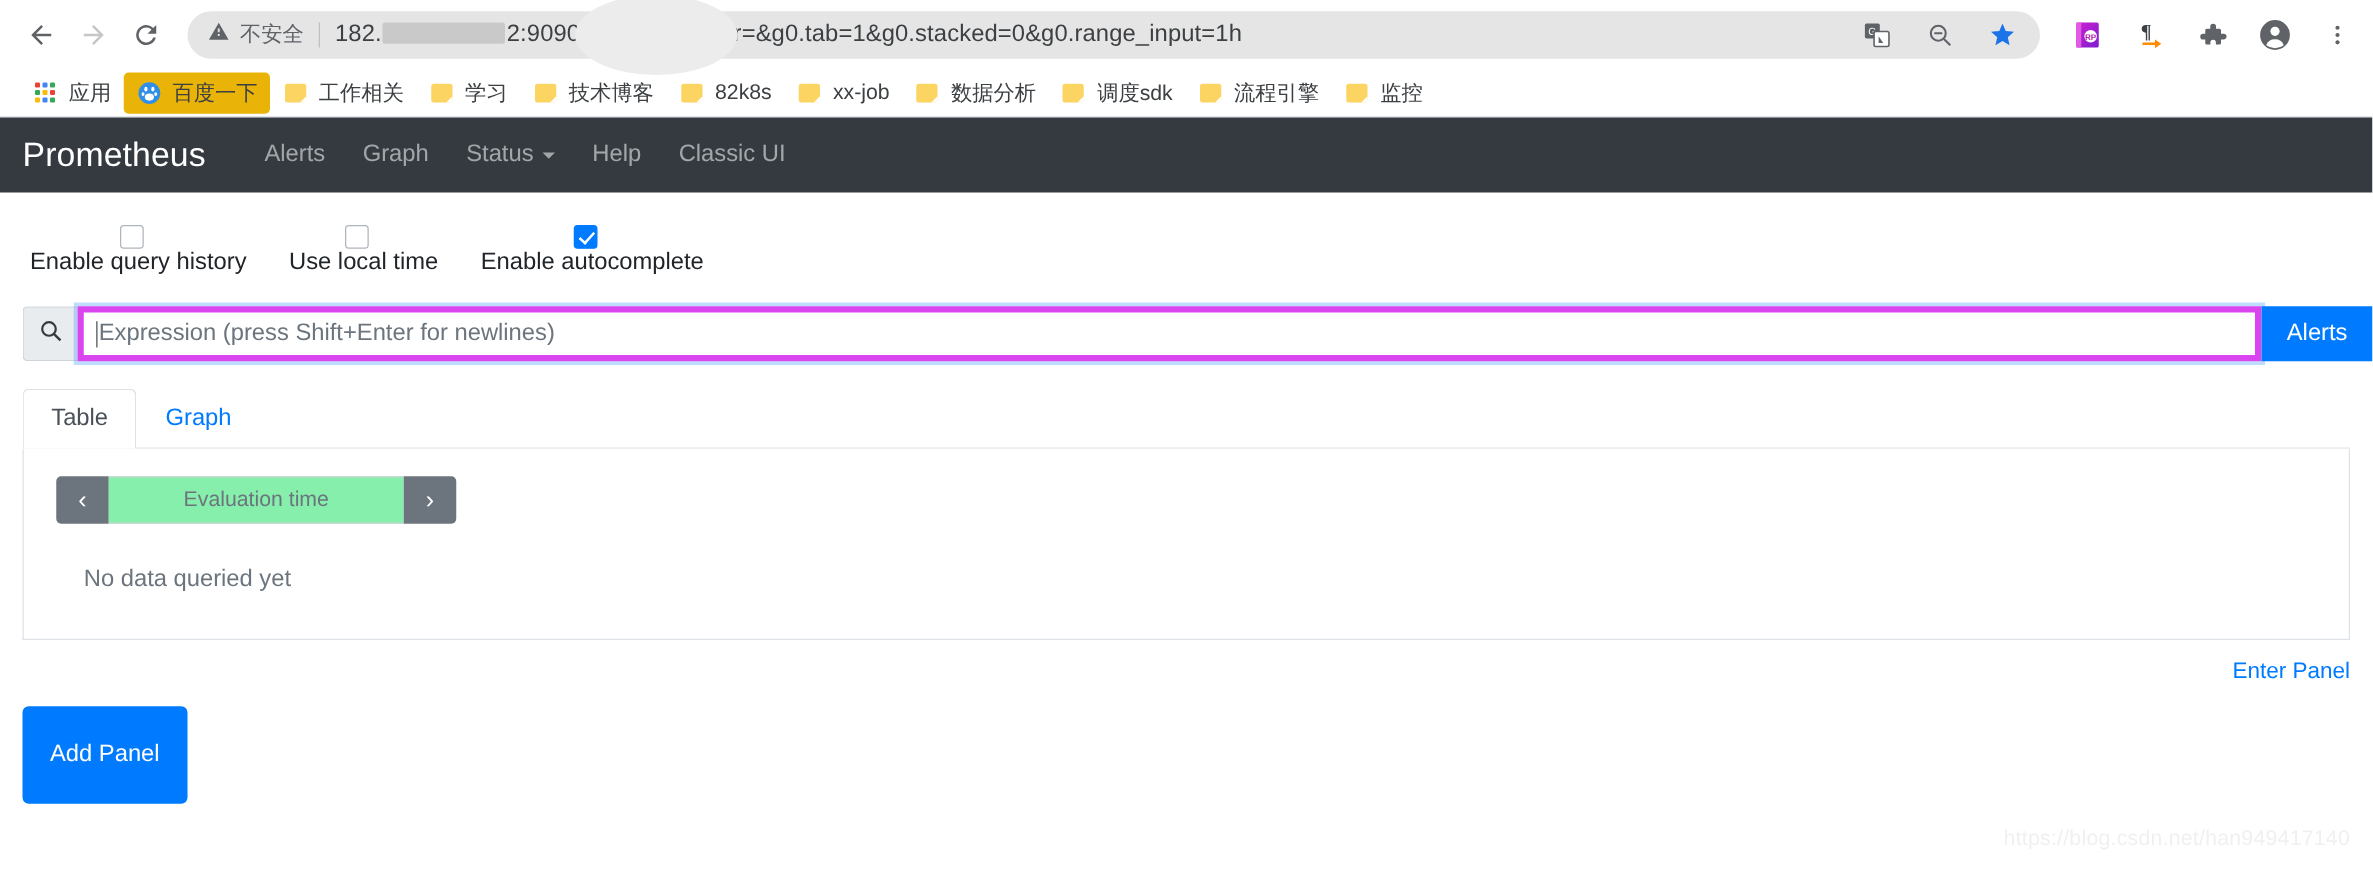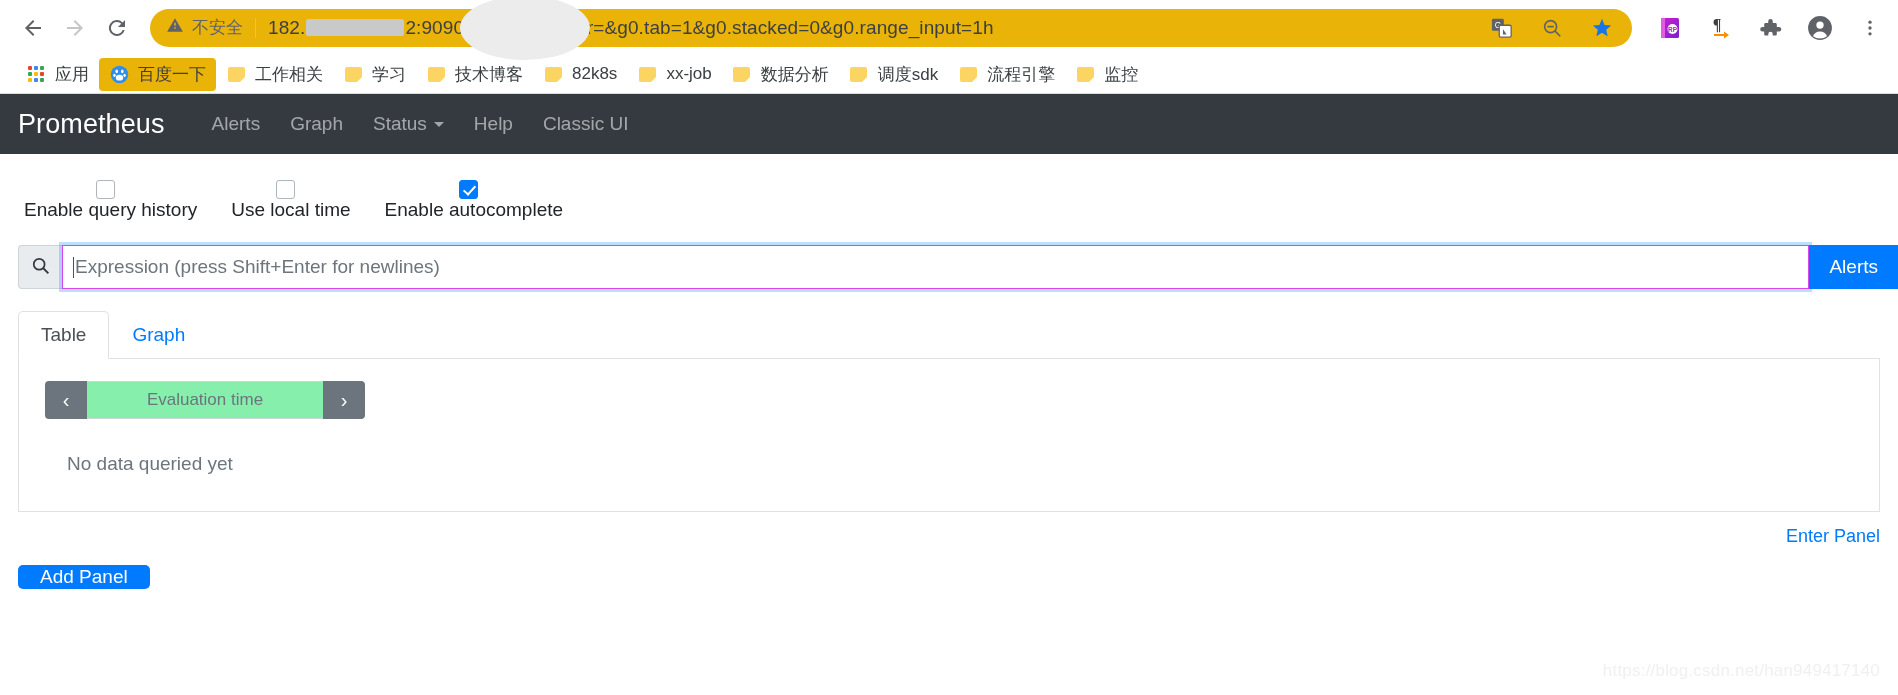--- a/index.html
+++ b/index.html
@@ -27,21 +27,21 @@
     display: flex; align-items: center; justify-content: center;
     border-radius: 50%;
     flex: none;
     margin-right: 4px;
   }
   .nav-btn svg { display: block; }
 
   .omnibox {
     flex: 1 1 auto;
     height: 38px;
-    background: #eab308;
+    background: #e5e5e5;
     border-radius: 19px;
     display: flex;
     align-items: center;
     padding: 0 16px 0 16px;
     margin-left: 10px;
     margin-right: 10px;
     min-width: 0;
     position: relative;
   }
   .sec-warn {
@@ -237,21 +237,21 @@
     width: 44px;
     background: #e9ecef;
     border: 1px solid #ced4da;
     border-right: 0;
     border-radius: 4px 0 0 4px;
     display: flex; align-items: center; justify-content: center;
     flex: none;
   }
   .expr-field {
     flex: 1 1 auto;
-    border: 1px solid #d946ef;
+    border: 5px solid #d946ef;
     box-shadow: 0 0 0 3px rgba(0,123,255,.25);
     background: #fff;
     display: flex;
     align-items: center;
     padding: 17px 10px;
     min-width: 0;
     position: relative;
   }
   .expr-caret {
     width: 1px; height: 21px;
@@ -347,21 +347,21 @@
     font-size: 18px;
     text-decoration: none;
   }
 
   .btn-add {
     background: #007bff;
     color: #fff;
     border: 0;
     border-radius: 5px;
     font-size: 19px;
-    padding: 1px 22px;
+    padding: 28px 22px;
     margin: 18px 0 0 0;
   }
 
   .watermark {
     position: absolute;
     right: 18px; bottom: 14px;
     color: #f0f0f0;
     font-size: 17px;
     letter-spacing: .2px;
   }

